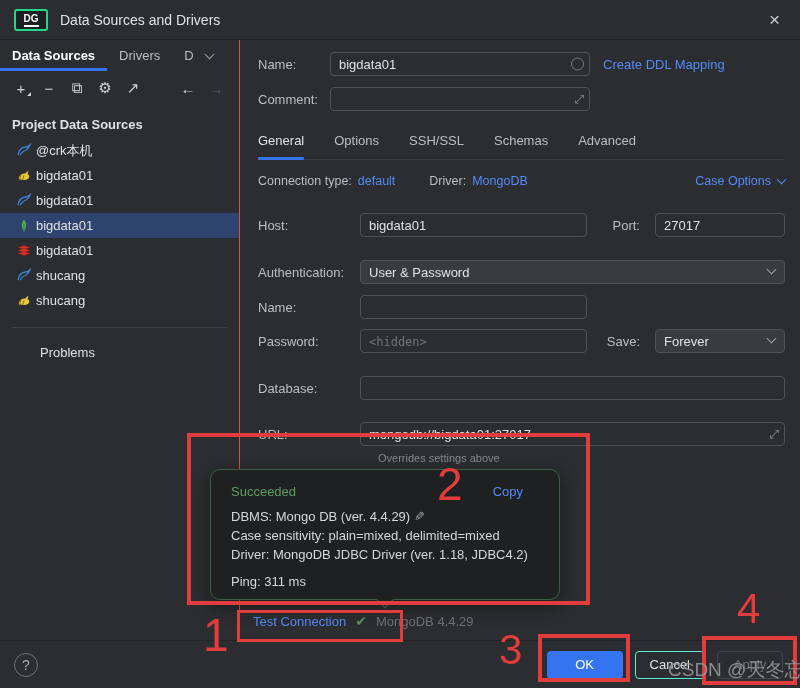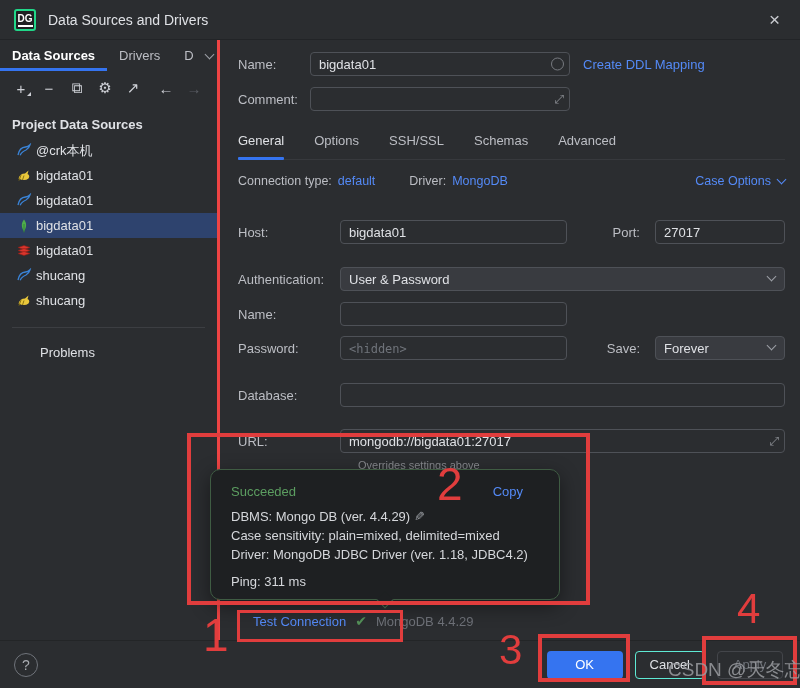--- a/index.html
+++ b/index.html
@@ -2,29 +2,29 @@
 <html><head>
 <meta charset="utf-8">
 <style>
   * { margin:0; padding:0; box-sizing:border-box; }
   html,body { width:800px; height:688px; }
   body { font-family:"Liberation Sans", sans-serif; font-size:13px; color:#dfe1e5; background:#2b2d30; }
   .dialog { position:relative; width:800px; height:688px; background:#2b2d30; overflow:hidden; }
 
   
   .titlebar { height:40px; display:flex; align-items:center; padding:0 14px; background:#2b2d30; border-bottom:1px solid #222427; }
-  .dg-logo { width:22px; height:22px; border:2px solid #21d789; border-radius:3px; display:flex; align-items:center; justify-content:center;
+  .dg-logo { width:34px; height:22px; border:2px solid #21d789; border-radius:3px; display:flex; align-items:center; justify-content:center;
              font-weight:bold; font-size:10px; color:#fff; background:#1e1f22; letter-spacing:0; }
   .dg-logo i { font-style:normal; border-bottom:2px solid #fff; padding-bottom:1px; }
   .win-title { margin-left:12px; font-size:14px; color:#dfe1e5; }
   .win-close { margin-left:auto; font-size:19px; color:#c8cacf; cursor:pointer; line-height:1; padding:2px 6px; }
 
   
   .main { display:flex; height:600px; }
-  .sidebar { width:220px; border-right:3px solid #ef4444; display:flex; flex-direction:column; }
+  .sidebar { width:240px; border-right:1px solid #ef4444; display:flex; flex-direction:column; }
   .content { flex:1; padding:0 15px 0 18px; position:relative; }
 
   
   .side-tabs { display:flex; align-items:center; height:31px; }
   .side-tab { padding:0 12px; height:100%; display:flex; align-items:center; color:#bcbec4; cursor:pointer; position:relative; }
   .side-tab.active { color:#ffffff; font-weight:bold; }
   .side-tab.active::after { content:""; position:absolute; left:0; right:0; bottom:0; height:3px; background:#3574f0; }
   .chev { width:7px; height:7px; border-right:1.6px solid #9da0a6; border-bottom:1.6px solid #9da0a6; transform:rotate(45deg); display:inline-block; margin-top:-3px; }
   .side-toolbar { display:flex; align-items:center; height:34px; padding:0 10px 0 8px; gap:2px; }
   .tbtn { width:26px; height:24px; display:flex; align-items:center; justify-content:center; color:#ced0d6; font-size:15px; cursor:pointer; border-radius:4px; position:relative; }
@@ -246,21 +246,21 @@
         <span class="link">default</span>
         <span class="gap"></span>
         <span class="lbl">Driver:</span>
         <span class="link">MongoDB</span>
         <span class="more-opt">
           <span>Case Options</span>
           <span class="chev"></span>
         </span>
       </div>
 
-      <div class="row" style="margin-top:32px;">
+      <div class="row" style="margin-top:25px;">
         <span class="lbl w102">Host:</span>
         <div class="tfield w227">
           <input value="bigdata01" style="">
         </div>
         <span class="grow"></span>
         <span class="lbl" style="margin-right:15px;">Port:</span>
         <div class="tfield w130">
           <input value="27017" style="">
         </div>
       </div>

